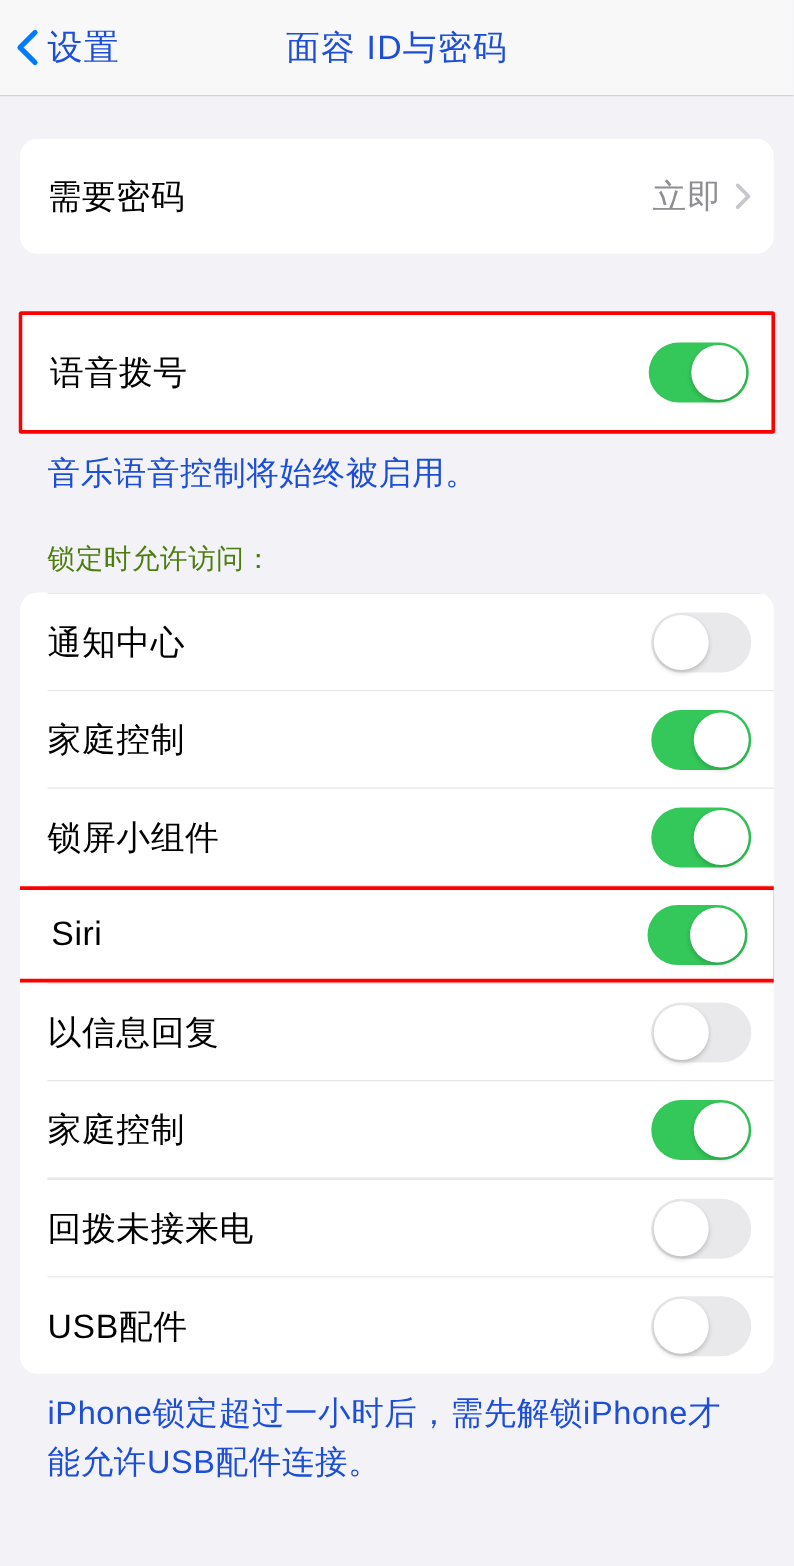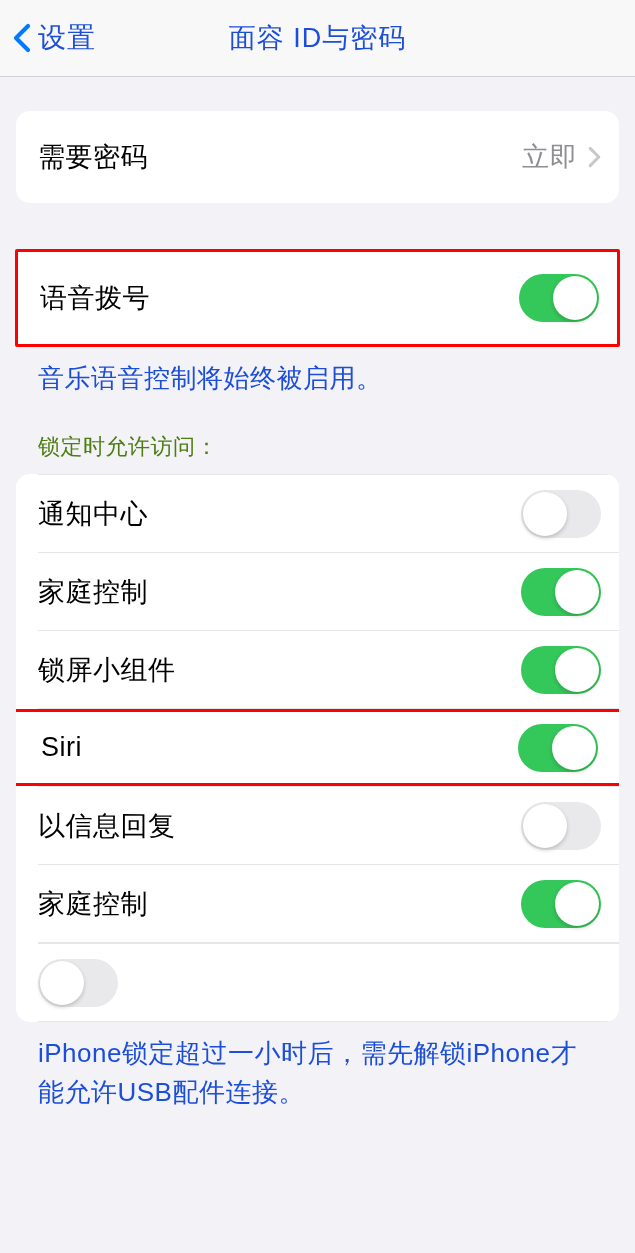--- a/index.html
+++ b/index.html
@@ -247,21 +247,28 @@
       <div class="divider"></div>
       <div class="row">
         <span class="row-label">家庭控制</span>
         <div class="toggle on">
           <div class="toggle-knob"></div>
         </div>
       </div>
       <div class="divider"></div>
       <div class="divider"></div>
       <div class="row">
-        <div class="toggle off">
-          <div class="toggle-knob"></div>
-        </div>
-      </div>
-      <div class="divider"></div>
+        <span class="row-label">回拨未接来电</span>
+        <div class="toggle off">
+          <div class="toggle-knob"></div>
+        </div>
+      </div>
+      <div class="divider"></div>
+      <div class="row">
+        <span class="row-label">USB配件</span>
+        <div class="toggle off">
+          <div class="toggle-knob"></div>
+        </div>
+      </div>
     </div>
 
   <div class="footer-text">iPhone锁定超过一小时后，需先解锁iPhone才能允许USB配件连接。</div>
 </div>
 
 </body></html>

